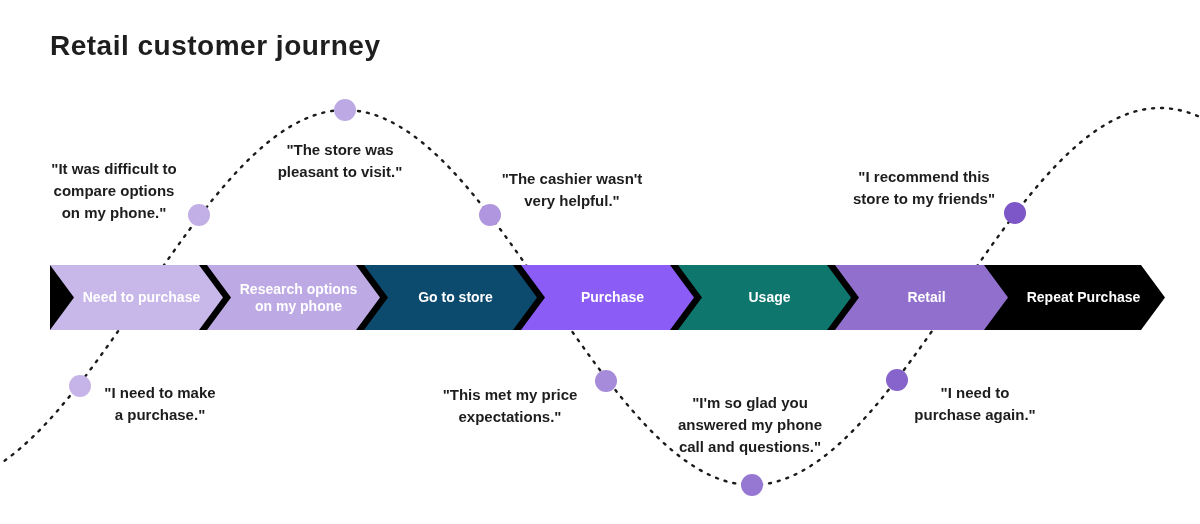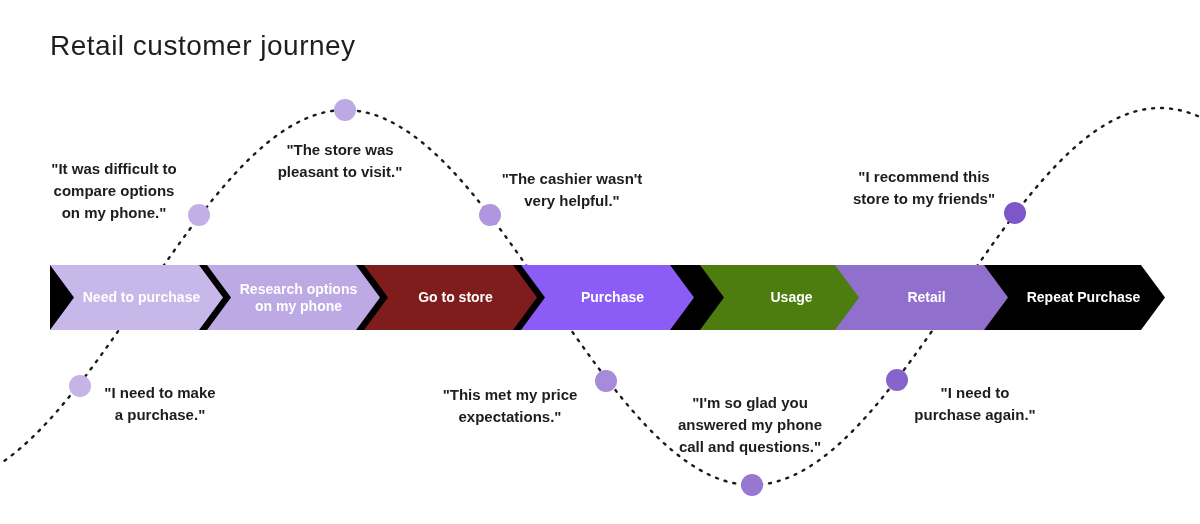--- a/index.html
+++ b/index.html
@@ -2,21 +2,21 @@
 <html><head>
 <meta charset="utf-8">
 <style>
   html,body{margin:0;padding:0;background:#ffffff;}
   .canvas{
     position:relative;width:1200px;height:524px;background:#ffffff;overflow:hidden;
     font-family:"Liberation Sans", sans-serif;
   }
   .title{
     position:absolute;left:50px;top:30px;margin:0;
-    font-size:28px;font-weight:normal;letter-spacing:.5px;color:#1e1e1e;
+    font-size:28px;font-weight:bold;letter-spacing:.5px;color:#1e1e1e;
   }
   .curve-svg{position:absolute;left:0;top:0;width:1200px;height:524px;}
   .bar-backing{position:absolute;left:50px;top:265px;width:1091px;height:65px;}
   .stage{
     position:absolute;top:265px;width:173px;height:65px;
     display:flex;align-items:center;justify-content:center;text-align:center;
     padding-left:20px;padding-right:10px;box-sizing:border-box;
     clip-path:polygon(0 0, calc(100% - 24px) 0, 100% 50%, calc(100% - 24px) 100%, 0 100%, 24px 50%);
   }
   .stage span{
@@ -41,27 +41,27 @@
   </svg>
 
   <div class="bar-backing" style="background: rgb(0, 0, 0);"></div>
 
   <div class="stage" style="left: 207px; background: rgb(189, 169, 228);">
       <span>Research options on my phone</span>
     </div>
   <div class="stage" style="left: 50px; background: rgb(200, 183, 233);">
       <span>Need to purchase</span>
     </div>
-  <div class="stage" style="left: 364px; background: #7f1d1d;">
+  <div class="stage" style="left: 364px; background: #0c4a6e;">
       <span>Go to store</span>
     </div>
   <div class="stage" style="left: 521px; background: #8b5cf6;">
       <span>Purchase</span>
     </div>
-  <div class="stage" style="left: 700px; background: #4d7c0f;">
+  <div class="stage" style="left: 678px; background: #0f766e;">
       <span>Usage</span>
     </div>
   <div class="stage" style="left: 835px; background: rgb(145, 112, 205);">
       <span>Retail</span>
     </div>
   <div class="stage" style="left: 992px; background: #000000;">
       <span>Repeat Purchase</span>
     </div>
 
   <div class="dot" style="left: 80px; top: 386px; background: rgb(198, 180, 232);"></div>

